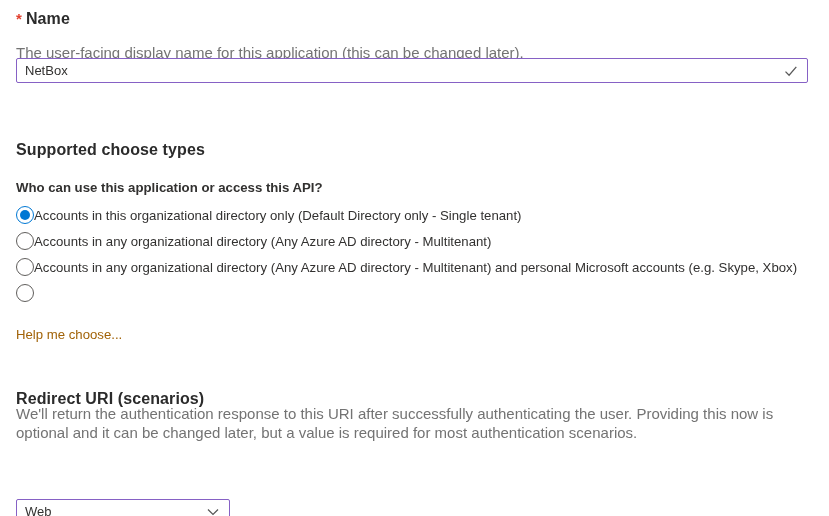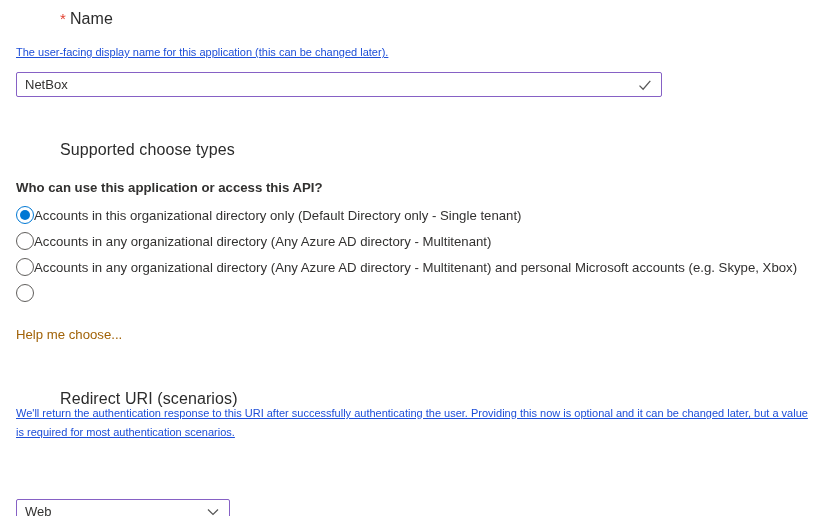--- a/index.html
+++ b/index.html
@@ -7,27 +7,26 @@
   body {
     width: 829px; height: 516px;
     font-family: "Liberation Sans", sans-serif;
     color: #323130;
     position: relative;
     overflow: hidden;
   }
   .abs { position: absolute; }
 
   .section-title {
-    font-size: 16px; font-weight: 400; color: #2b2b2b;
+    font-size: 16px; font-weight: 700; color: #2b2b2b;
     letter-spacing: 0.1px;
-    margin-left: 44px;
   }
   .required-star { color: #e2402f; margin-right: 4px; font-size: 15px; }
   .desc-text {
-    font-size: 11px; color: #1d4ed8; line-height: 19px; text-decoration: underline;
+    font-size: 15px; color: #737373; line-height: 19px;
   }
 
   .text-input {
     width: 100%; height: 25px;
     border: 1px solid #8661c5; border-radius: 2px;
     font-family: "Liberation Sans", sans-serif;
     font-size: 13px; color: #323130;
     padding: 0 28px 0 8px;
     outline: none; background: #fff;
     display: block;
@@ -80,21 +79,21 @@
 </style>
 </head>
 <body>
 
 <div class="abs section-title" style="left:16px; top:10px;">
   <span class="required-star">*</span><span>Name</span>
 </div>
 
 <div class="abs desc-text" style="left:16px; top:43px;">The user-facing display name for this application (this can be changed later).</div>
 
-<div class="abs input-wrap" style="left:16px; top:72px; width:646px;">
+<div class="abs input-wrap" style="left:16px; top:58px; width:792px;">
   <input class="text-input" type="text" value="NetBox" style="">
   <span class="input-check">
     <svg width="16" height="16" viewBox="0 0 16 16">
         <path d="M2.5 8.6l3.6 3.6 7.2-8.4" stroke="#5a5a5a" stroke-width="1.3" fill="none"></path>
       </svg>
   </span>
 </div>
 
 <div class="abs section-title" style="left:16px; top:141px;">Supported choose types</div>
 

